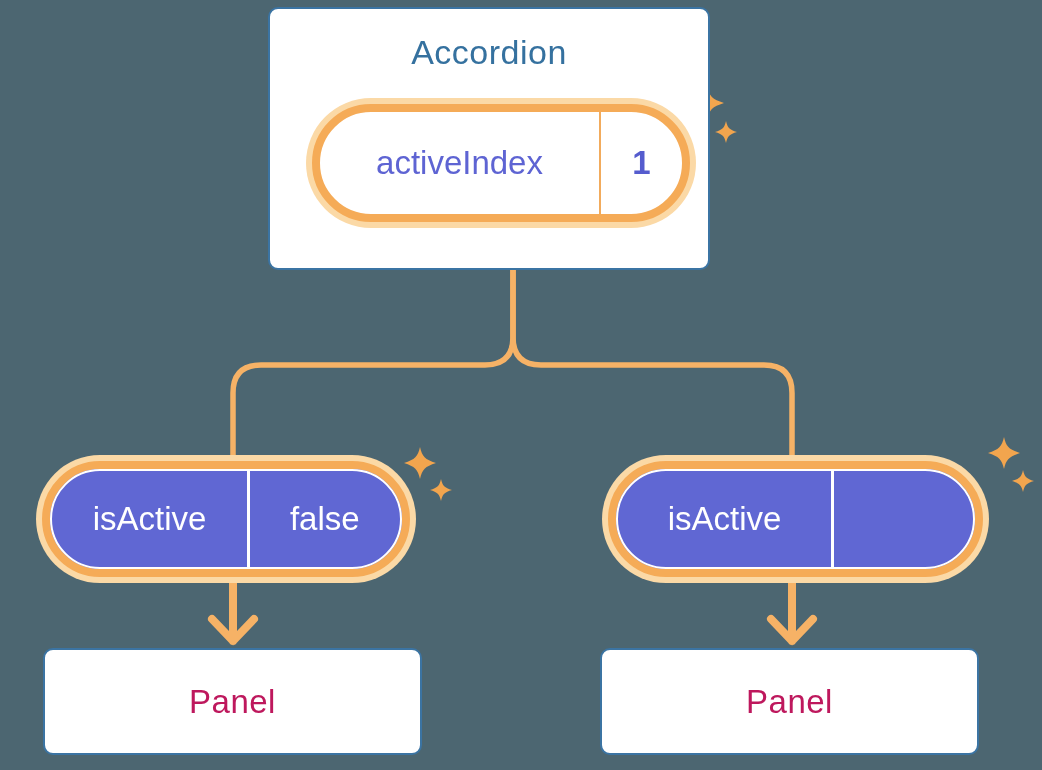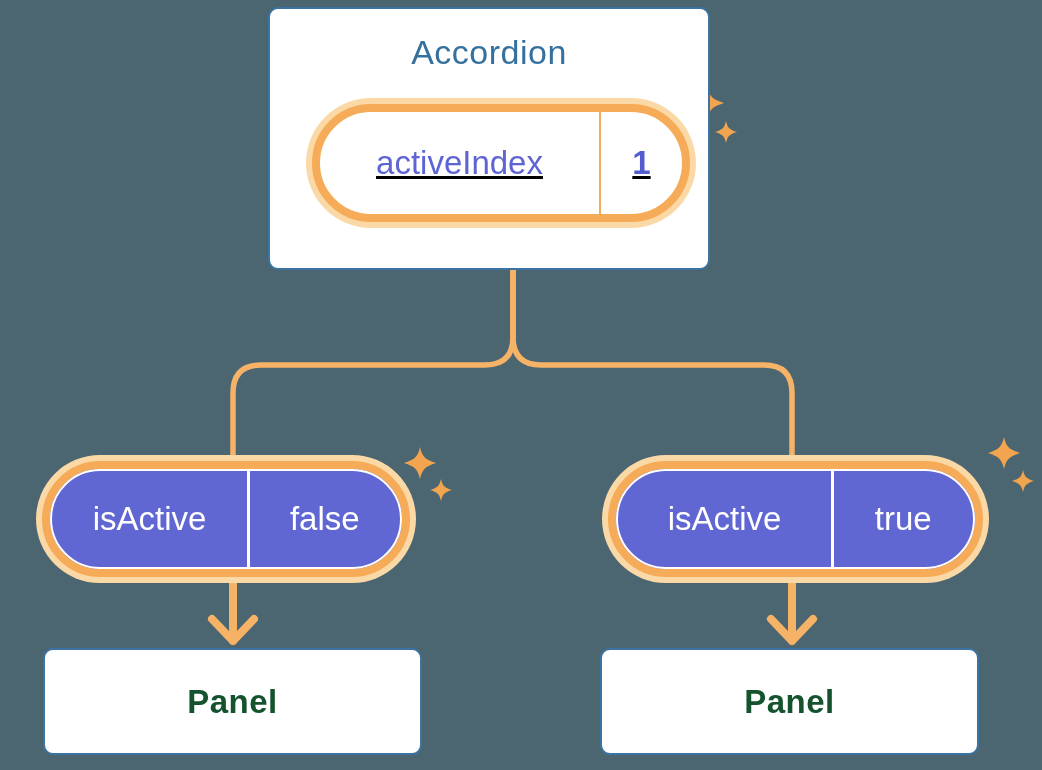--- a/index.html
+++ b/index.html
@@ -31,23 +31,23 @@
     text-align:center;
     color:#35719f;
     font-size:34px;
     font-weight:500;
     letter-spacing:0.5px;
   }
   .panel-card{
     display:flex;
     align-items:center;
     justify-content:center;
-    color:#14532d;
+    color:#be185d;
     font-size:33px;
-    font-weight:700;
+    font-weight:400;
     letter-spacing:0.5px;
   }
 
   
   .pill{
     position:absolute;
     box-sizing:border-box;
     border:8px solid #f5ab57;
     border-radius:999px;
     box-shadow:0 0 0 6px #fbd9a6;
@@ -78,21 +78,21 @@
   .state-pill .seg-value{ color:#555cce; font-weight:700; }
   .prop-pill .seg-label{ color:#ffffff; font-weight:400; }
   .prop-pill .seg-value{ color:#ffffff; font-weight:400; }
   .divider{ flex:none; }
   .state-pill .divider{ width:2px; background:#f2ab5c; }
   .prop-pill .divider{ width:2.5px; background:#ffffff; }
 
   
   #root-card{ left:268px; top:7px; width:442px; height:263px; }
   #root-title{ top:24px; }
-  #root-pill{ left:42px; top:95px; width:378px; height:118px;text-decoration:underline; }
+  #root-pill{ left:42px; top:95px; width:378px; height:118px; }
   #root-pill .seg-label{ width:279px; }
   #root-pill .seg-value{ flex:1; }
 
   #left-pill{ left:42px; top:461px; width:368px; height:116px; }
   #left-pill .seg-label{ width:195px; }
   #left-pill .seg-value{ flex:1; }
 
   #right-pill{ left:608px; top:461px; width:375px; height:116px; }
   #right-pill .seg-label{ width:213px; }
   #right-pill .seg-value{ flex:1; }
@@ -140,20 +140,19 @@
       <div class="seg seg-label">isActive</div>
       <div class="divider"></div>
       <div class="seg seg-value">false</div>
     </div>
   </div>
 
   <div class="pill prop-pill" id="right-pill">
     <div class="inner">
       <div class="seg seg-label">isActive</div>
       <div class="divider"></div>
-      <div class="seg seg-value">true</div>
     </div>
   </div>
 
   <div class="card panel-card" id="left-panel">Panel</div>
   <div class="card panel-card" id="right-panel">Panel</div>
 
 </div>
 
 </body></html>

